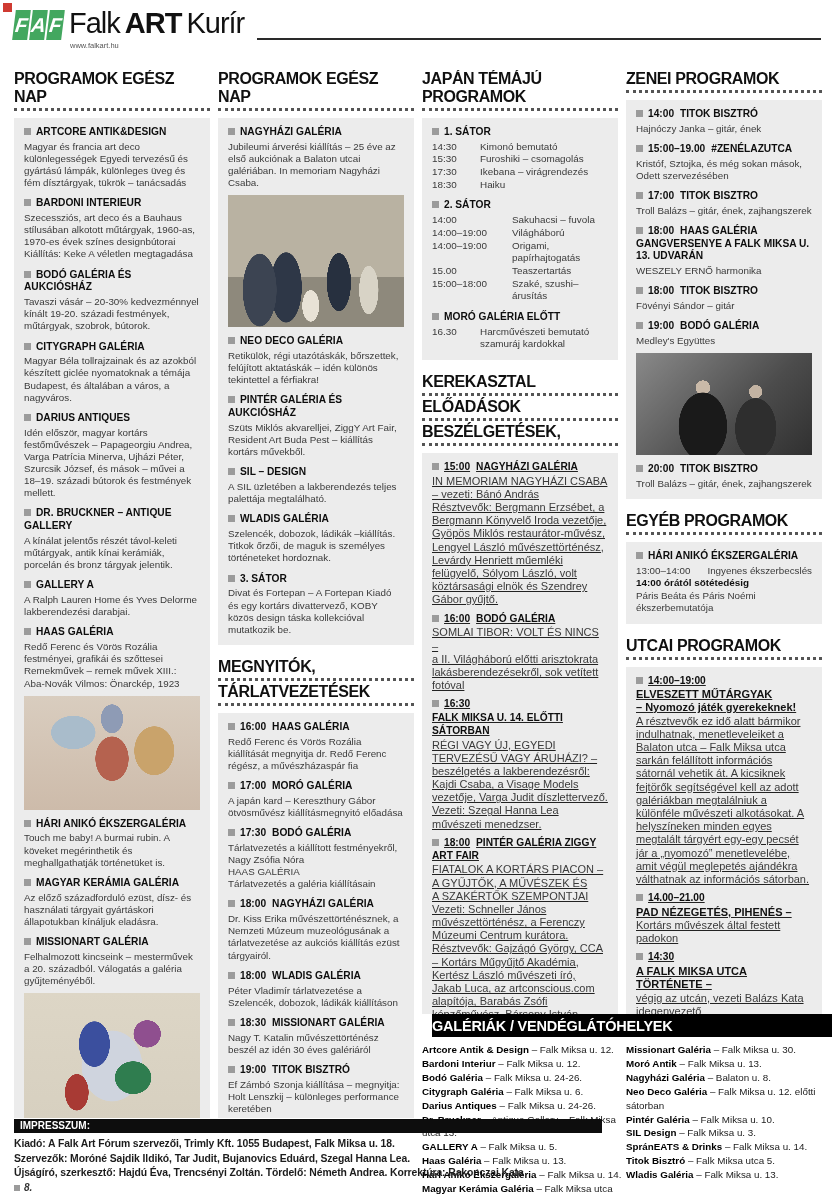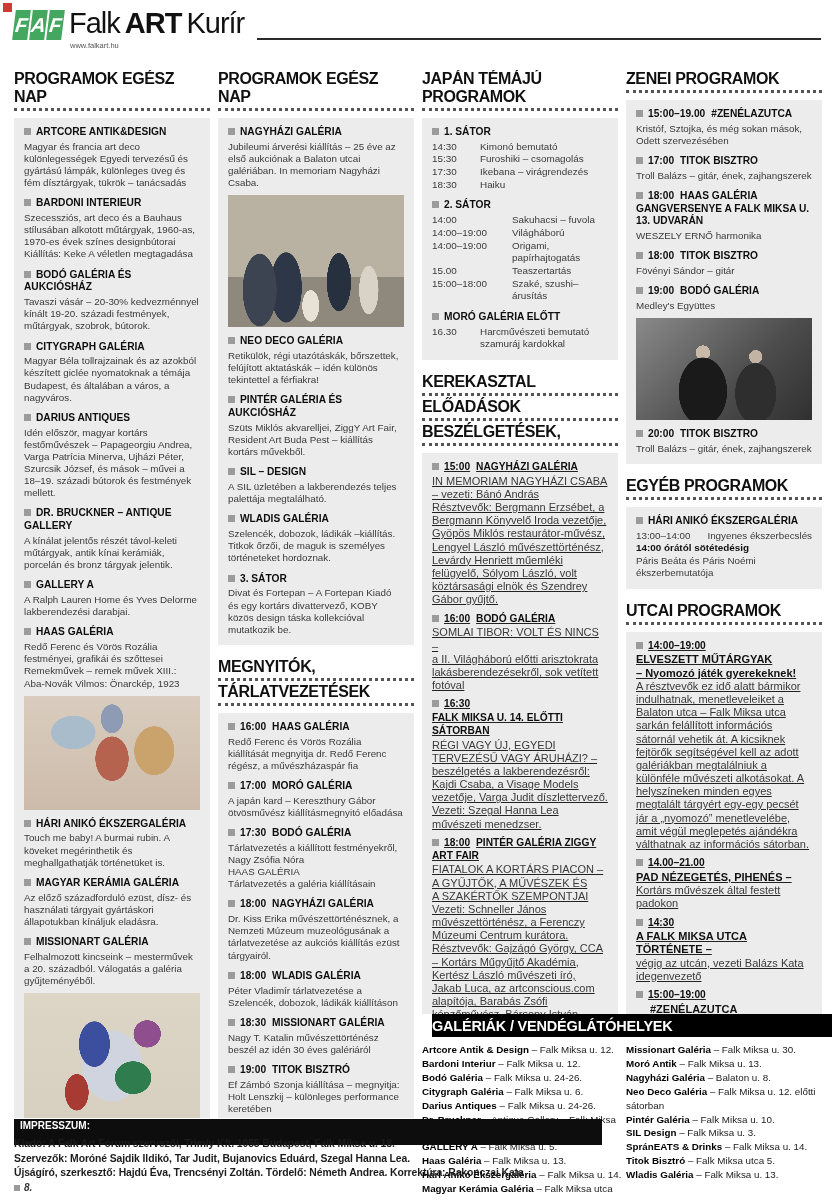--- a/index.html
+++ b/index.html
@@ -107,21 +107,21 @@
 
   
   .gal-bar{position:absolute;left:432px;top:1014px;width:400px;height:23px;background:#000;color:#fff;
            font-weight:bold;font-size:14.5px;letter-spacing:-0.2px;display:flex;align-items:center;padding-left:0;box-sizing:border-box;}
   .gal-list{position:absolute;width:202px;font-size:9.8px;line-height:1.42;color:#222;}
   #gal-left{left:422px;top:1043px;}
   #gal-right{left:626px;top:1043px;}
   .gitem b{color:#000;}
 
   
-  #imp-bar{position:absolute;left:14px;top:1119px;width:588px;height:26px;background:#0d0d0d;color:#fff;
+  #imp-bar{position:absolute;left:14px;top:1119px;width:588px;height:14px;background:#0d0d0d;color:#fff;
            font-size:10px;font-weight:bold;line-height:14px;padding-left:6px;box-sizing:border-box;}
   #imp-lines{position:absolute;left:14px;top:1137px;width:630px;font-size:10.4px;font-weight:bold;
              line-height:1.4;color:#1c1c1c;letter-spacing:-0.1px;}
   #pageno{position:absolute;left:14px;top:1182px;font-size:10px;font-weight:bold;font-style:italic;color:#333;}
 </style>
 </head>
 <body>
 
 <div class="page">
   <div class="corner-mark"></div>
@@ -388,20 +388,24 @@
 
     </div>
   </section>
 
   <section class="col" id="c4">
     <section>
       <h2 class="sec-title">
           <span class="tl">ZENEI PROGRAMOK</span>
         </h2>
       <div class="box">
+        <div class="entry">
+          <div class="ehead"><span class="sq"></span><span class="etime">14:00</span><span>TITOK BISZTRÓ</span></div>
+          <div class="ebody">Hajnóczy Janka – gitár, ének</div>
+        </div>
         <div class="entry">
           <div class="ehead"><span class="sq"></span><span class="etime">15:00–19.00</span><span>#ZENÉLAZUTCA</span></div>
           <div class="ebody">Kristóf, Sztojka, és még sokan mások, Odett szervezésében</div>
         </div>
         <div class="entry">
           <div class="ehead"><span class="sq"></span><span class="etime">17:00</span><span>TITOK BISZTRO</span></div>
           <div class="ebody">Troll Balázs – gitár, ének, zajhangszerek</div>
         </div>
         <div class="entry">
           <div class="ehead"><span class="sq"></span><span class="etime">18:00</span><span>HAAS GALÉRIA GANGVERSENYE A FALK MIKSA U. 13. UDVARÁN</span></div>

